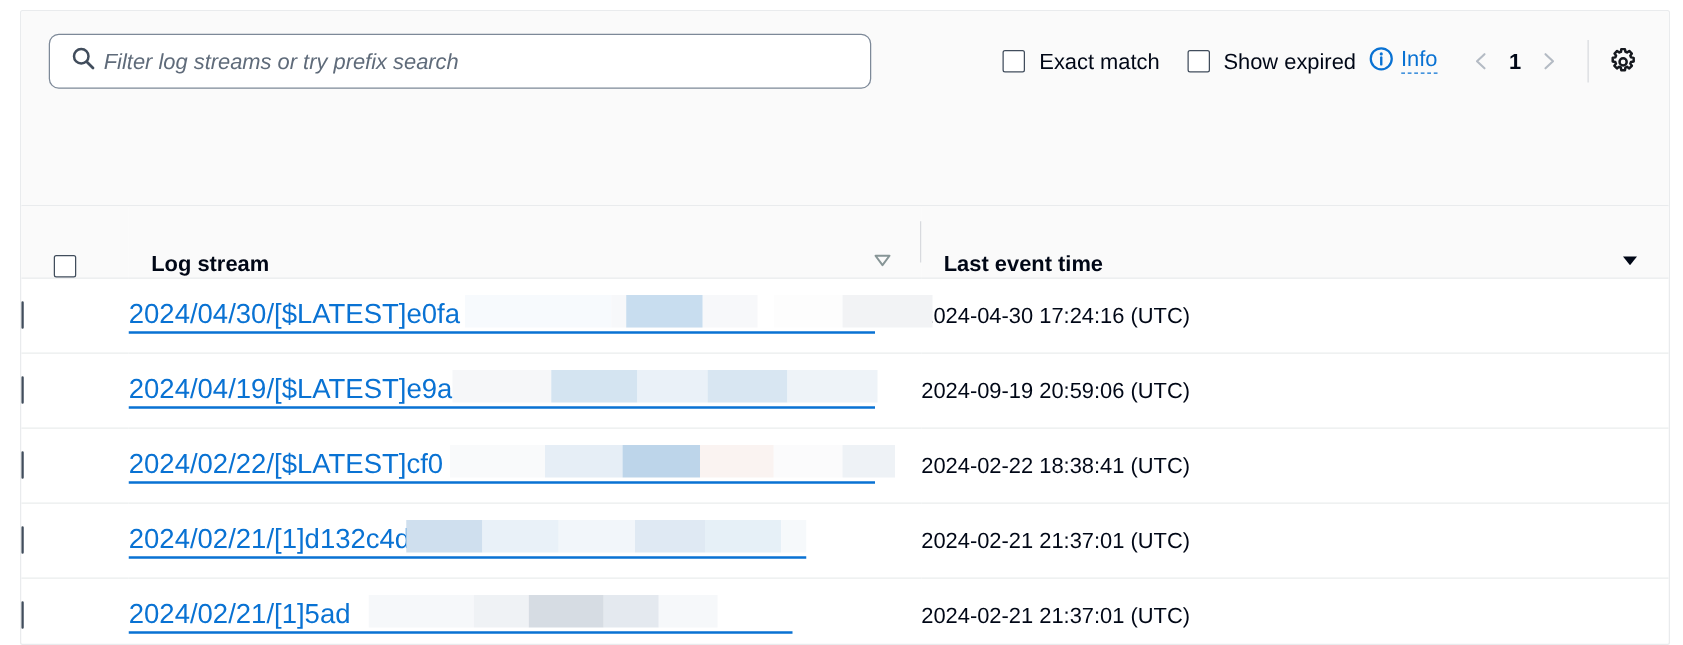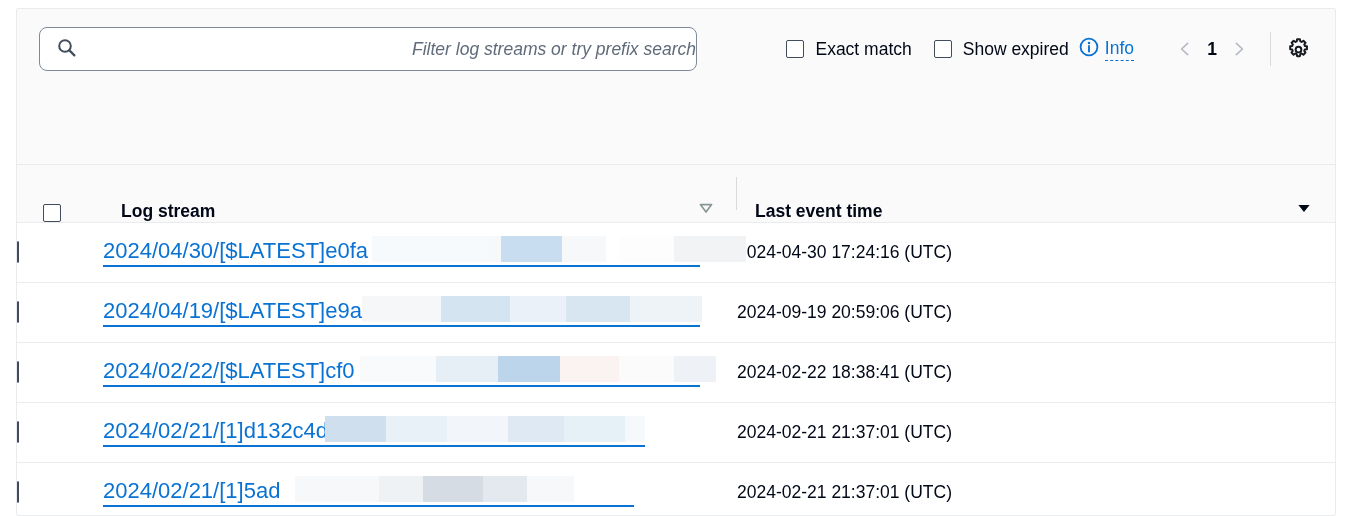--- a/index.html
+++ b/index.html
@@ -126,21 +126,20 @@
   .search-input {
     flex: 1;
     border: none;
     outline: none;
     background: transparent;
     font-family: "Liberation Sans", sans-serif;
     font-size: 17.5px;
     color: #16191f;
     padding: 0;
     height: 100%;
-    text-align: right;
   }
   .search-input::placeholder {
     font-style: italic;
     color: #5f6b7a;
     opacity: 1;
   }
 
   .filter-controls {
     margin-left: auto;
     display: flex;
@@ -164,24 +163,24 @@
   }
   .cbox-label {
     margin-left: 11px;
     font-size: 17.5px;
     color: #000716;
     white-space: nowrap;
   }
 
   .info-link {
     display: flex;
-    align-items: flex-end;
+    align-items: flex-start;
     text-decoration: none;
     cursor: pointer;
-    margin-right: 24px;
+    margin-right: 8px;
   }
   .info-label {
     margin-left: 6px;
     color: #0972d3;
     font-size: 17.5px;
     border-bottom: 1px dashed #0972d3;
     line-height: 1.25;
   }
 
   .pagination {

